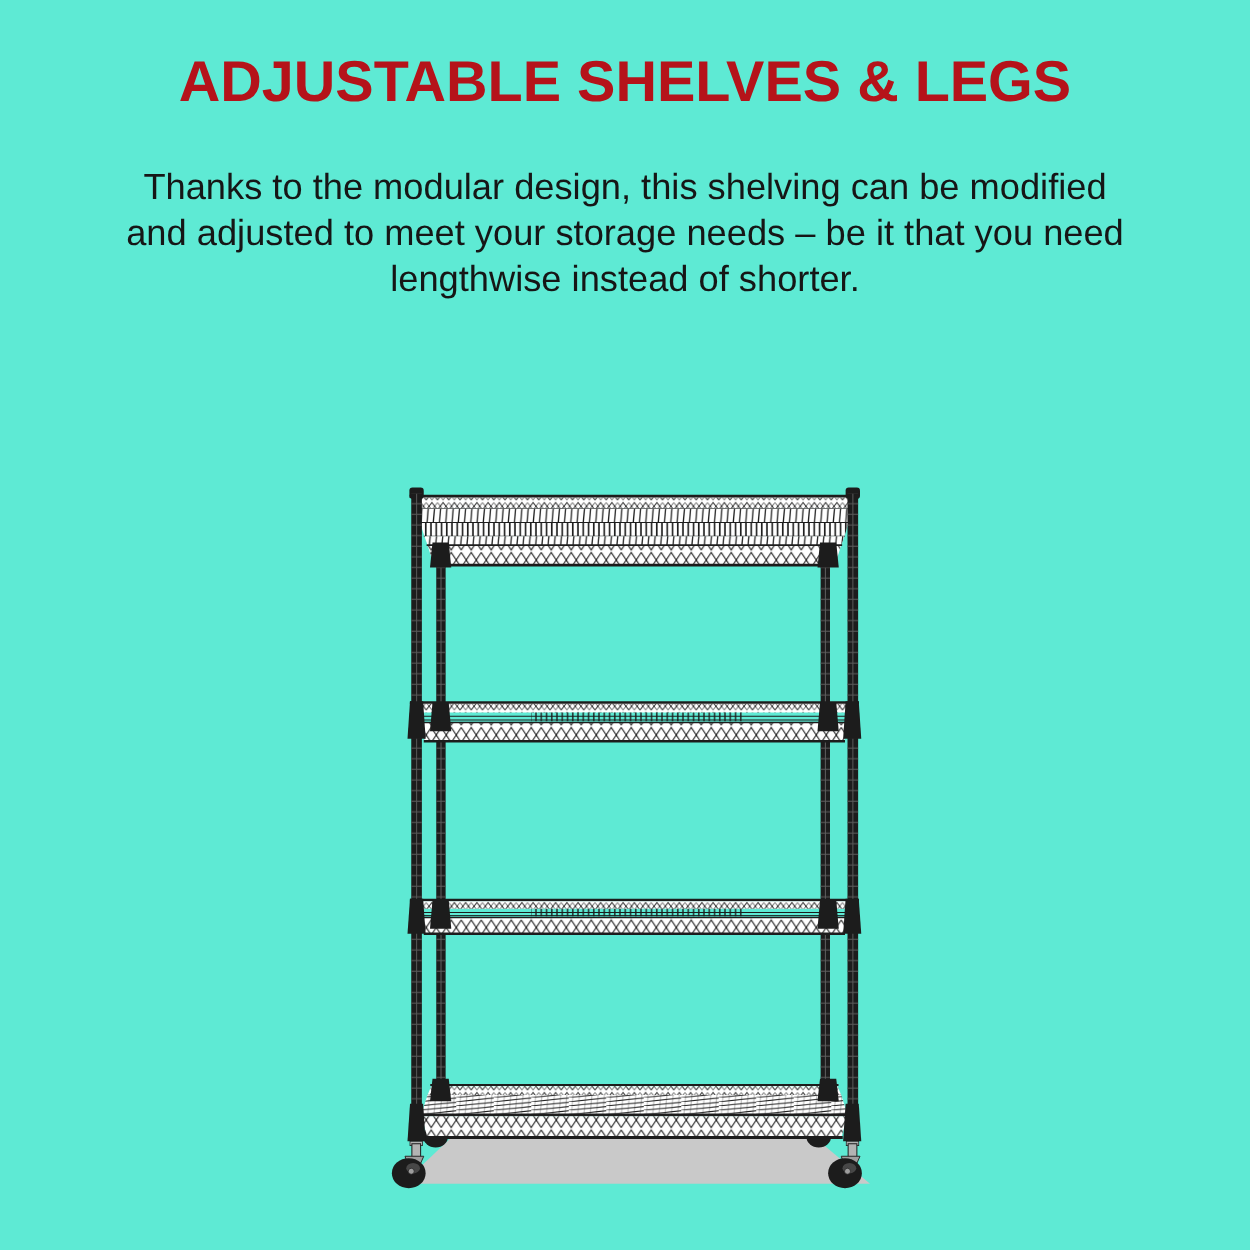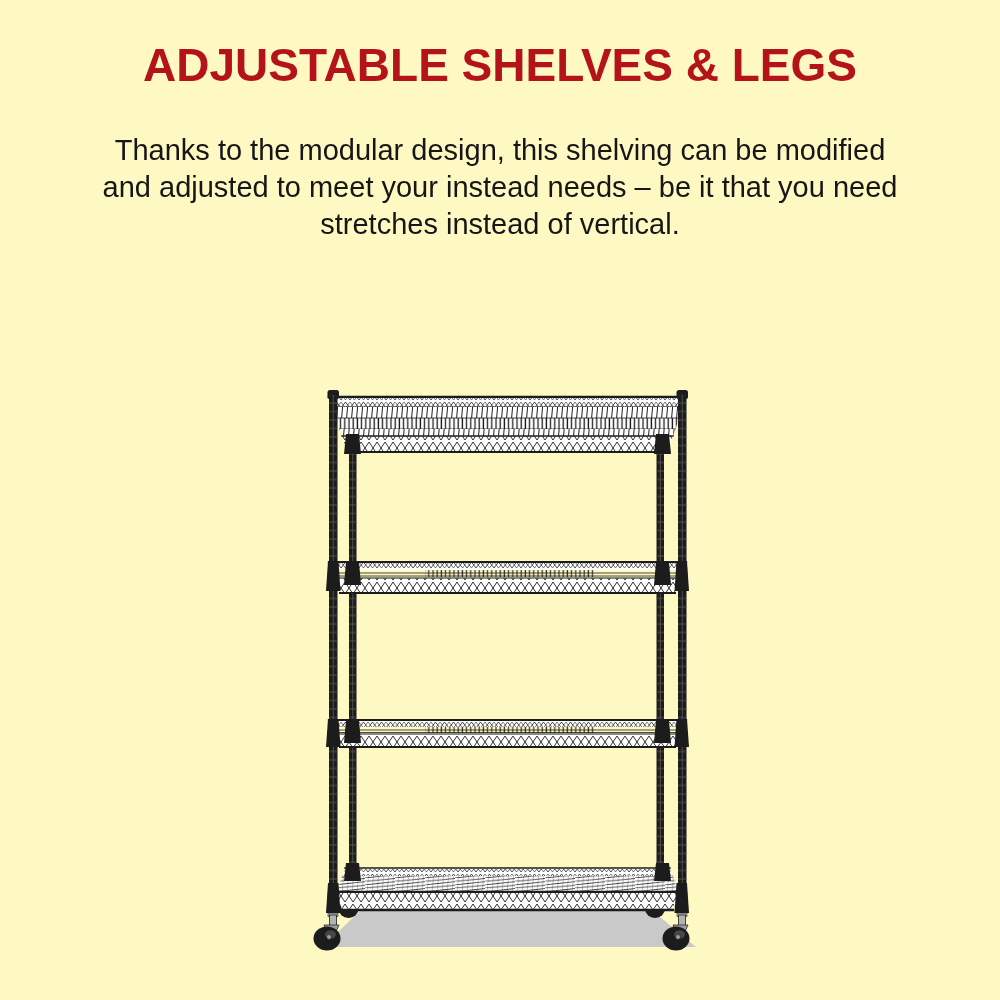--- a/index.html
+++ b/index.html
@@ -32,28 +32,28 @@
   .desc div { white-space: nowrap; }
   .product {
     position: absolute;
     left: 305px; top: 385px;
     width: 400px; height: 580px;
   }
 </style>
 </head>
 <body>
 
-<div class="page" style="background-color: #fef9c3;">
+<div class="page" style="background-color: #5eead4;">
 
   <h1 class="title" style="color: rgb(181, 19, 26);">ADJUSTABLE SHELVES &amp; LEGS</h1>
 
   <div class="desc" style="color: rgb(22, 22, 22);">
     <div>Thanks to the modular design, this shelving can be modified</div>
-    <div>and adjusted to meet your instead needs – be it that you need</div>
-    <div>stretches instead of vertical.</div>
+    <div>and adjusted to meet your storage needs – be it that you need</div>
+    <div>lengthwise instead of shorter.</div>
   </div>
 
   <svg class="product" viewBox="0 0 400 580" role="img" aria-label="4-tier black wire shelving unit on caster wheels" style="color: rgb(28, 28, 28);">
 
     <defs>
       <pattern id="xpat" width="16" height="14" patternUnits="userSpaceOnUse">
         <path d="M0,1 L8,13 L16,1" fill="none" stroke="currentColor" stroke-width="0.9"></path>
         <path d="M0,13 L8,1 L16,13" fill="none" stroke="currentColor" stroke-width="0.9"></path>
       </pattern>
       <pattern id="smallzig" width="9" height="8" patternUnits="userSpaceOnUse">

